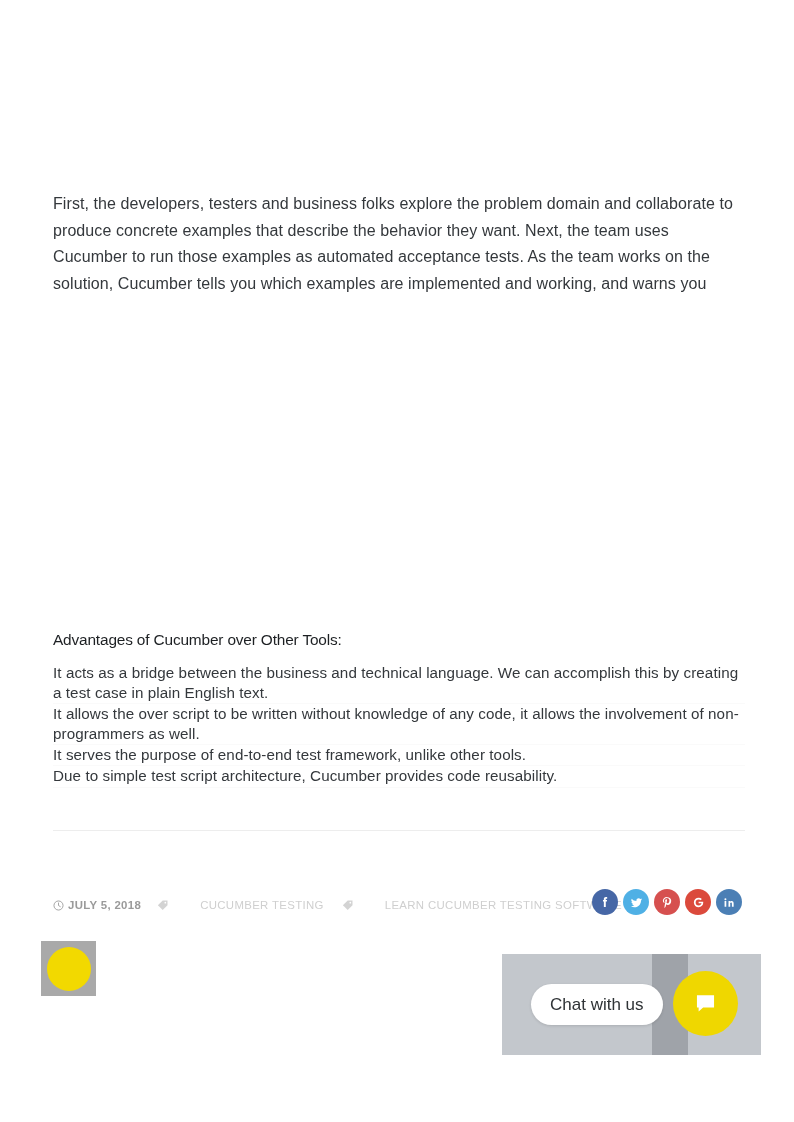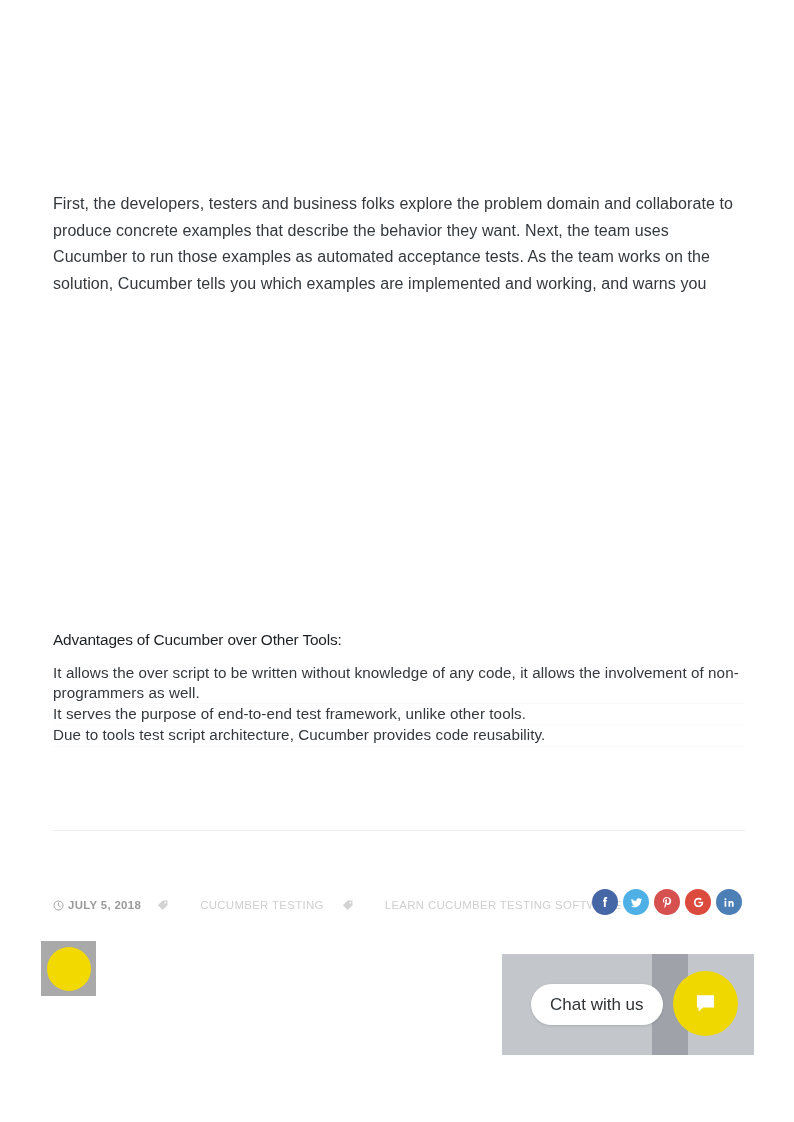--- a/index.html
+++ b/index.html
@@ -163,20 +163,21 @@
   }
 
   
   .chat-widget {
     position: absolute;
     left: 502px;
     top: 954px;
     width: 252px;
     height: 101px;
     background: #c3c7cc;
+    padding-left: 7px;
   }
   .chat-widget .band {
     position: absolute;
     left: 150px;
     top: 0;
     width: 36px;
     height: 101px;
     background: #9fa3a9;
   }
   .chat-pill {
@@ -216,23 +217,24 @@
 
   <div class="article">
     <p class="para">First, the developers, testers and business folks explore the problem domain and collaborate to produce concrete examples that describe the behavior they want. Next, the team uses Cucumber to run those examples as automated acceptance tests. As the team works on the solution, Cucumber tells you which examples are implemented and working, and warns you about the ones that aren't.</p>
   </div>
 
   <div class="media-gap"></div>
 
   <div class="adv-block">
     <h3 class="adv-heading">Advantages of Cucumber over Other Tools:</h3>
     <ul class="adv-list">
+      <li>It acts as a bridge between the business and technical language. We can accomplish this by creating a test case in plain English text.</li>
       <li>It allows the over script to be written without knowledge of any code, it allows the involvement of non-programmers as well.</li>
       <li>It serves the purpose of end-to-end test framework, unlike other tools.</li>
-      <li>Due to tools test script architecture, Cucumber provides code reusability.</li>
+      <li>Due to simple test script architecture, Cucumber provides code reusability.</li>
     </ul>
   </div>
 
   <div class="entry-divider"></div>
 
   <div class="entry-meta">
 
     <span class="meta-item meta-date">
       <span class="meta-icon">
         <svg width="11" height="11" viewBox="0 0 16 16" aria-hidden="true">

